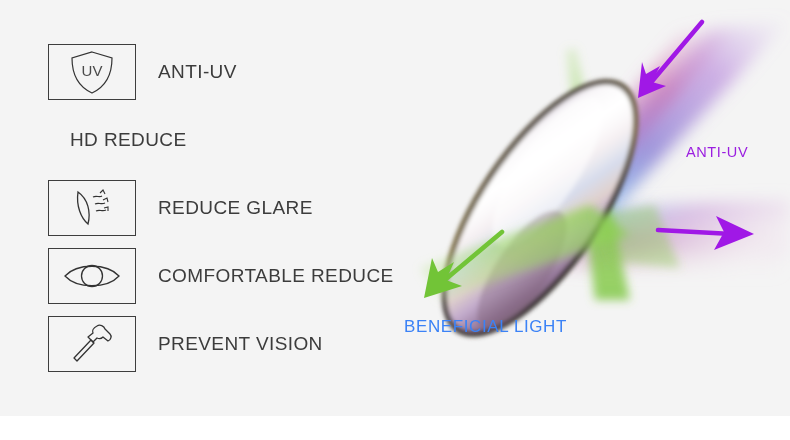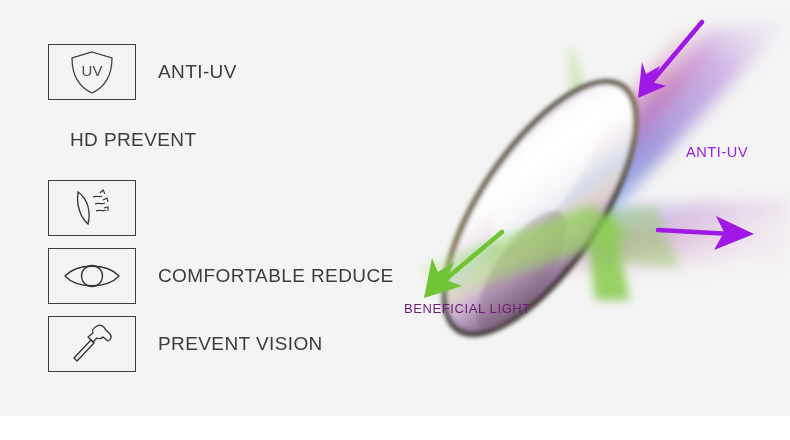--- a/index.html
+++ b/index.html
@@ -90,23 +90,23 @@
     left: 686px;
     top: 144px;
     font-size: 14.5px;
     color: #9b1ee0;
     letter-spacing: 0.6px;
     white-space: nowrap;
   }
   .cap-beneficial {
     position: absolute;
     left: 404px;
-    top: 301px;
-    font-size: 13px;
-    color: #701a75;
+    top: 317px;
+    font-size: 17px;
+    color: #3b82f6;
     letter-spacing: 0.6px;
     white-space: nowrap;
   }
 </style>
 </head>
 <body>
 
 <div id="canvas">
 
   <div class="bg-panel"></div>
@@ -117,35 +117,36 @@
       <div class="icon-box">
         <svg width="54" height="48" viewBox="0 0 54 48">
           <path d="M27 4 L47 10 C47 28 40 39 27 45 C14 39 7 28 7 10 Z" fill="none" stroke="#333" stroke-width="1.2"></path>
           <text class="uv-text" x="27" y="28" text-anchor="middle">UV</text>
         </svg>
       </div>
       <div class="feature-label">ANTI-UV</div>
     </div>
 
     <div class="feature-row">
-      <div class="feature-label">HD PREVENT</div>
+      <div class="feature-label">HD REDUCE</div>
     </div>
 
     <div class="feature-row">
       <div class="icon-box">
         <svg width="56" height="44" viewBox="0 0 56 44">
           <path d="M14 6 C24 13 27 26 24 38 C17 32 12 20 14 6 Z" fill="none" stroke="#333" stroke-width="1.3"></path>
           <path d="M29 11 C33 9 35 12 38 10" fill="none" stroke="#333" stroke-width="1.2"></path>
           <path d="M31 18 C35 16 37 19 41 17" fill="none" stroke="#333" stroke-width="1.2"></path>
           <path d="M32 25 C36 23 38 26 42 24" fill="none" stroke="#333" stroke-width="1.2"></path>
           <path d="M36 7 L39 4 L41 8" fill="none" stroke="#333" stroke-width="1.1"></path>
           <path d="M39 14 L43 12 L44 16" fill="none" stroke="#333" stroke-width="1.1"></path>
           <path d="M40 22 L44 21 L44 25" fill="none" stroke="#333" stroke-width="1.1"></path>
         </svg>
       </div>
+      <div class="feature-label">REDUCE GLARE</div>
     </div>
 
     <div class="feature-row">
       <div class="icon-box">
         <svg width="62" height="34" viewBox="0 0 62 34">
           <path d="M4 17 C16 4 46 4 58 17 C46 30 16 30 4 17 Z" fill="none" stroke="#333" stroke-width="1.3"></path>
           <circle cx="31" cy="17" r="10.5" fill="none" stroke="#333" stroke-width="1.3"></circle>
         </svg>
       </div>
       <div class="feature-label">COMFORTABLE REDUCE</div>

